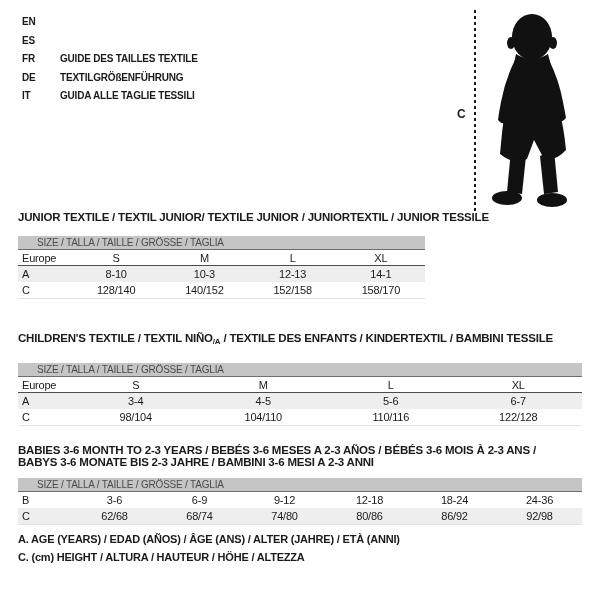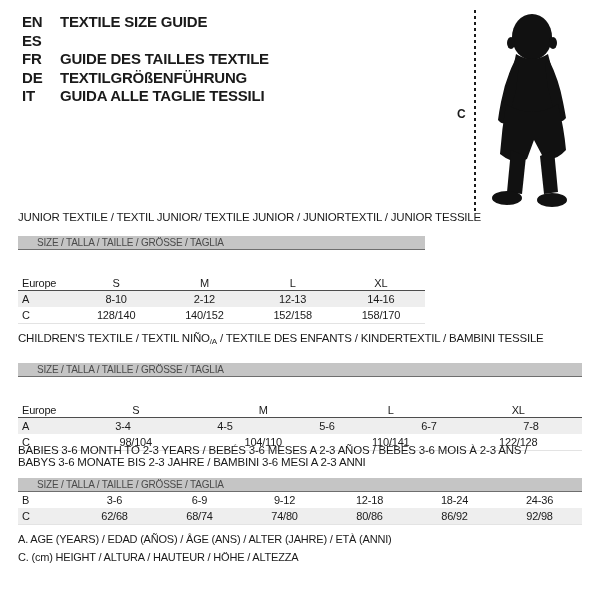--- a/index.html
+++ b/index.html
@@ -1,62 +1,61 @@
 <!DOCTYPE html>
 <html><head>
 <meta charset="utf-8">
 <style>
   * { margin:0; padding:0; box-sizing:border-box; }
   html,body { width:600px; height:600px; background:#ffffff; overflow:hidden; }
   body { font-family:"Liberation Sans", sans-serif; color:#1a1a1a; position:relative; }
 
   
   .langs { position:absolute; top:13px; left:22px; }
-  .lang-row { display:flex; font-weight:700; font-size:15px; line-height:18.5px; letter-spacing:-0.2px; }
+  .lang-row { display:flex; font-weight:700; font-size:10px; line-height:18.5px; letter-spacing:-0.2px; }
   .lang-code { width:38px; }
 
   
   .figure { position:absolute; top:6px; left:452px; width:136px; height:210px; }
   .c-label { position:absolute; left:5px; top:101px; font-size:12px; font-weight:700; }
   .dash-line { position:absolute; left:22px; top:4px; width:2px; height:202px;
                background:repeating-linear-gradient(to bottom,#1a1a1a 0 3px,transparent 3px 6px); }
   .baby-svg { position:absolute; left:34px; top:4px; }
 
   
   .sec { position:absolute; left:18px; }
-  .sec-title { font-size:11.5px; font-weight:400; white-space:nowrap; letter-spacing:-0.2px; }
+  .sec-title { font-size:11.5px; font-weight:700; white-space:nowrap; letter-spacing:-0.2px; }
   .sec-title .sub { font-size:8px; vertical-align:-2px; }
   #sec-junior   { top:211px; width:407px; }
   #sec-children { top:332px; width:564px; }
   #sec-babies   { top:444px; width:564px; }
   #sec-junior .tbl   { margin-top:13px; }
   #sec-children .tbl { margin-top:17px; }
   #sec-babies .tbl   { margin-top:10px; }
 
   
   .tbl { width:100%; border-bottom:1px solid #e3e3e3; }
   .size-bar { height:14px; line-height:14px; background:#c5c5c5; color:#4b4b4b;
               font-size:10px; padding-left:19px; border-bottom:1px solid #6e6e6e; letter-spacing:-0.2px; }
   .t-row { display:flex; height:16px; line-height:16px; font-size:11px; letter-spacing:-0.2px; }
   .t-row.shade { background:#eeeeee; }
-  .t-row.europe { border-bottom:1px solid #4d4d4d;margin-top:25px; }
+  .t-row.europe { border-bottom:1px solid #4d4d4d; }
   .t-label { width:54px; padding-left:4px; }
   .t-cell { flex:1; text-align:center; }
 
   
-  .footnotes { position:absolute; top:531px; left:18px; font-size:11px; font-weight:400;
+  .footnotes { position:absolute; top:531px; left:18px; font-size:11px; font-weight:700;
                line-height:17.5px; letter-spacing:-0.2px; white-space:nowrap; }
 </style>
 </head>
 <body>
 
 <div class="langs" id="langs">
     <div class="lang-row">
       <span class="lang-code">EN</span>
-      <span>TEXTILE SIZE GUIDE</span>
     </div>
     <div class="lang-row">
       <span class="lang-code">ES</span>
     </div>
     <div class="lang-row">
       <span class="lang-code">FR</span>
       <span>GUIDE DES TAILLES TEXTILE</span>
     </div>
     <div class="lang-row">
       <span class="lang-code">DE</span>
@@ -95,23 +94,23 @@
       <div class="t-row europe">
         <div class="t-label">Europe</div>
         <div class="t-cell">S</div>
         <div class="t-cell">M</div>
         <div class="t-cell">L</div>
         <div class="t-cell">XL</div>
       </div>
       <div class="t-row shade">
         <div class="t-label">A</div>
         <div class="t-cell">8-10</div>
-        <div class="t-cell">2-12</div>
+        <div class="t-cell">10-3</div>
         <div class="t-cell">12-13</div>
-        <div class="t-cell">14-16</div>
+        <div class="t-cell">14-1</div>
       </div>
       <div class="t-row">
         <div class="t-label">C</div>
         <div class="t-cell">128/140</div>
         <div class="t-cell">140/152</div>
         <div class="t-cell">152/158</div>
         <div class="t-cell">158/170</div>
       </div>
     </div>
 </div>
@@ -126,27 +125,26 @@
         <div class="t-cell">M</div>
         <div class="t-cell">L</div>
         <div class="t-cell">XL</div>
       </div>
       <div class="t-row shade">
         <div class="t-label">A</div>
         <div class="t-cell">3-4</div>
         <div class="t-cell">4-5</div>
         <div class="t-cell">5-6</div>
         <div class="t-cell">6-7</div>
-        <div class="t-cell">7-8</div>
       </div>
       <div class="t-row">
         <div class="t-label">C</div>
         <div class="t-cell">98/104</div>
         <div class="t-cell">104/110</div>
-        <div class="t-cell">110/141</div>
+        <div class="t-cell">110/116</div>
         <div class="t-cell">122/128</div>
       </div>
     </div>
 </div>
 
 <div class="sec" id="sec-babies">
   <div class="sec-title">BABIES 3-6 MONTH TO 2-3 YEARS / BEBÉS 3-6 MESES A 2-3 AÑOS / BÉBÉS 3-6 MOIS À 2-3 ANS /</div>
   <div class="sec-title">BABYS 3-6 MONATE BIS 2-3 JAHRE / BAMBINI 3-6 MESI A 2-3 ANNI</div>
   <div class="tbl">
       <div class="size-bar">SIZE / TALLA / TAILLE / GRÖSSE / TAGLIA</div>

